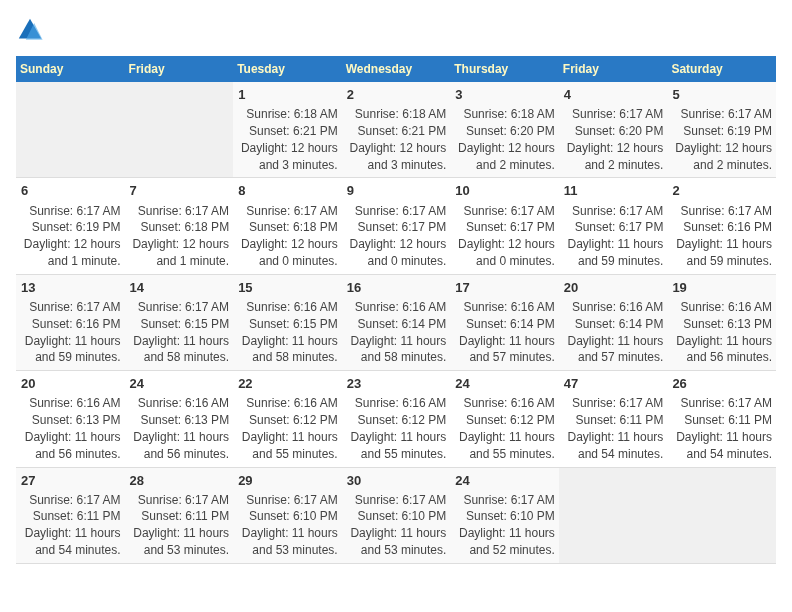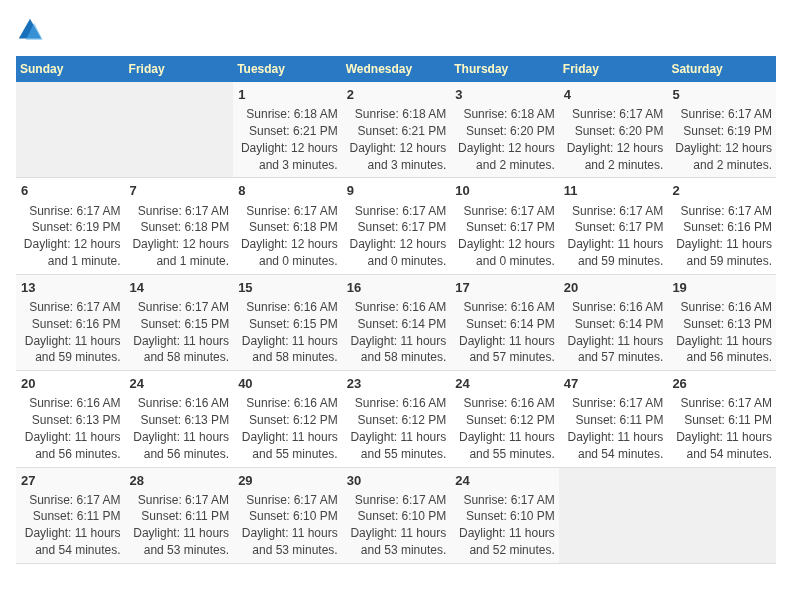--- a/index.html
+++ b/index.html
@@ -186,21 +186,21 @@
       <tr>
         <td>
           <span class="day-num">20</span>
           <div class="cell-content">Sunrise: 6:16 AM<br>Sunset: 6:13 PM<br>Daylight: 11 hours and 56 minutes.</div>
         </td>
         <td>
           <span class="day-num">24</span>
           <div class="cell-content">Sunrise: 6:16 AM<br>Sunset: 6:13 PM<br>Daylight: 11 hours and 56 minutes.</div>
         </td>
         <td>
-          <span class="day-num">40</span>
+          <span class="day-num">22</span>
           <div class="cell-content">Sunrise: 6:16 AM<br>Sunset: 6:12 PM<br>Daylight: 11 hours and 55 minutes.</div>
         </td>
         <td>
           <span class="day-num">23</span>
           <div class="cell-content">Sunrise: 6:16 AM<br>Sunset: 6:12 PM<br>Daylight: 11 hours and 55 minutes.</div>
         </td>
         <td>
           <span class="day-num">24</span>
           <div class="cell-content">Sunrise: 6:16 AM<br>Sunset: 6:12 PM<br>Daylight: 11 hours and 55 minutes.</div>
         </td>

